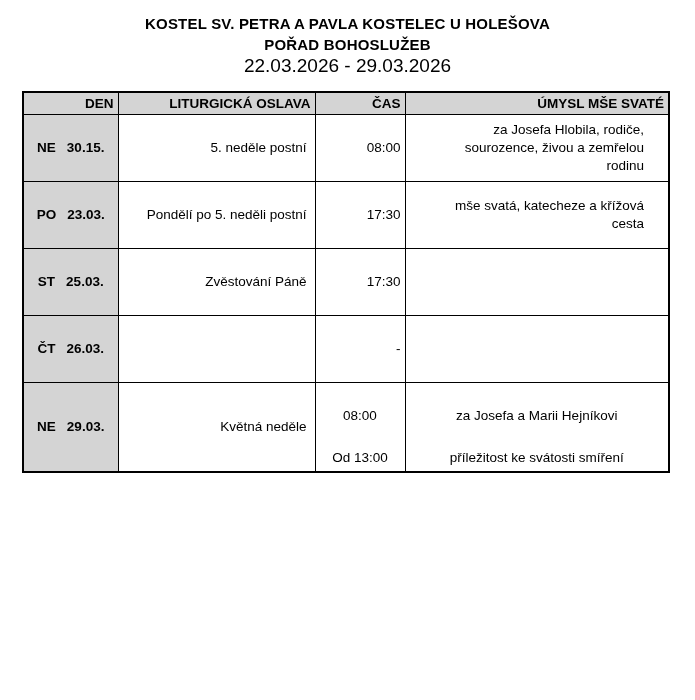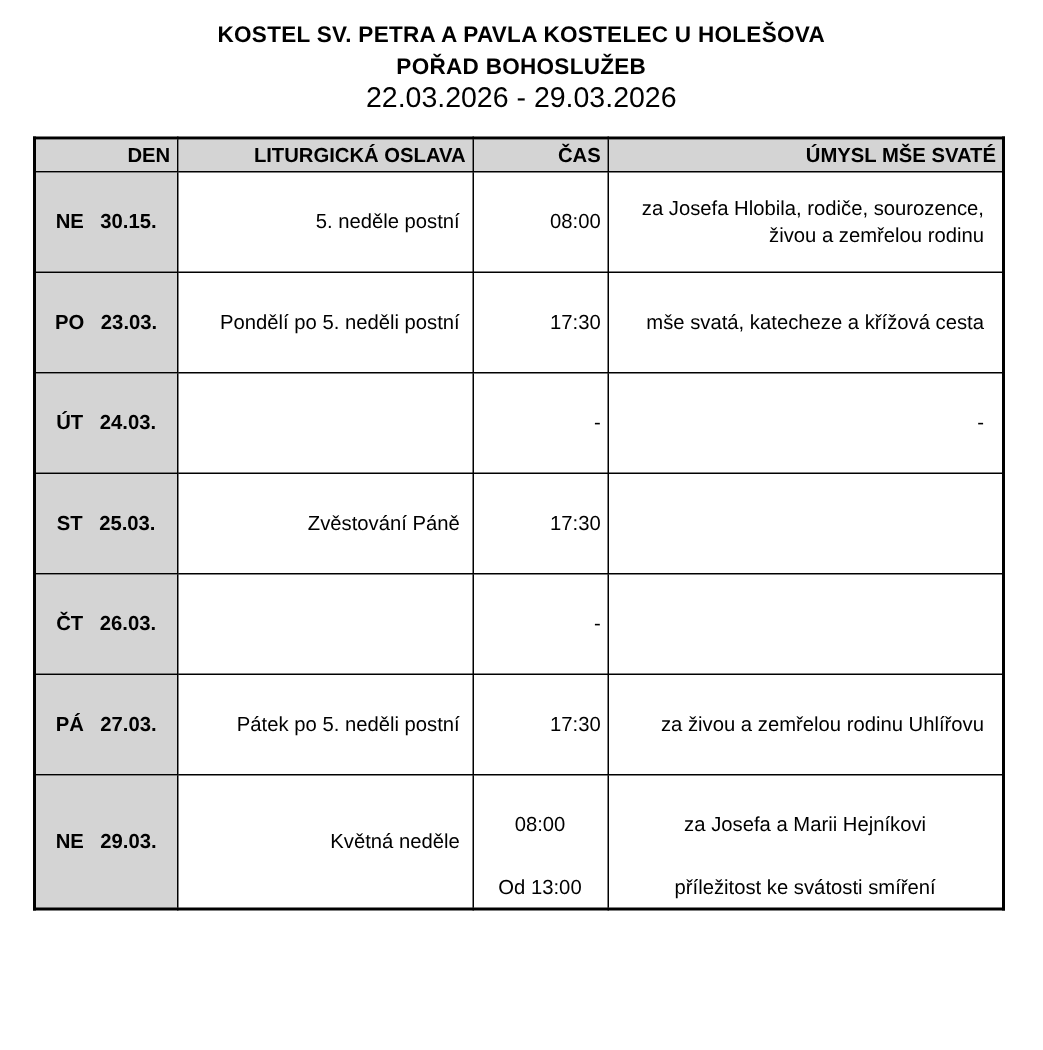--- a/index.html
+++ b/index.html
@@ -59,21 +59,21 @@
     padding: 4px 20px;
   }
   .day-wrap {
     display: flex;
     justify-content: center;
     align-items: center;
     gap: 11px;
   }
   td.celebration-cell { padding: 4px 8px; }
   td.time-cell { padding: 4px 4px; }
-  td.intention-cell { padding: 4px 12px; line-height: 18px; }
+  td.intention-cell { padding: 4px 24px; line-height: 18px; }
   td.stacked { padding: 0; }
   .stack {
     display: flex;
     flex-direction: column;
     height: 88px;
     width: 100%;
   }
   .stack .sub-top {
     flex: 1 1 auto;
     display: flex;
@@ -136,31 +136,20 @@
           <span class="day-wrap">
             <span>PO</span>
             <span>23.03.</span>
           </span>
         </td>
         <td class="celebration-cell">Pondělí po 5. neděli postní</td>
         <td class="time-cell">17:30</td>
         <td class="intention-cell">mše svatá, katecheze a křížová cesta</td>
       </tr>
 
-      <tr>
-        <td class="day-cell">
-          <span class="day-wrap">
-            <span>ÚT</span>
-            <span>24.03.</span>
-          </span>
-        </td>
-        <td class="celebration-cell"></td>
-        <td class="time-cell">-</td>
-        <td class="intention-cell">-</td>
-      </tr>
 
       <tr>
         <td class="day-cell">
           <span class="day-wrap">
             <span>ST</span>
             <span>25.03.</span>
           </span>
         </td>
         <td class="celebration-cell">Zvěstování Páně</td>
         <td class="time-cell">17:30</td>
@@ -172,31 +161,20 @@
           <span class="day-wrap">
             <span>ČT</span>
             <span>26.03.</span>
           </span>
         </td>
         <td class="celebration-cell"></td>
         <td class="time-cell">-</td>
         <td class="intention-cell"></td>
       </tr>
 
-      <tr>
-        <td class="day-cell">
-          <span class="day-wrap">
-            <span>PÁ</span>
-            <span>27.03.</span>
-          </span>
-        </td>
-        <td class="celebration-cell">Pátek po 5. neděli postní</td>
-        <td class="time-cell">17:30</td>
-        <td class="intention-cell">za živou a zemřelou rodinu Uhlířovu</td>
-      </tr>
 
 
       <tr class="last-row">
         <td class="day-cell">
           <span class="day-wrap">
             <span>NE</span>
             <span>29.03.</span>
           </span>
         </td>
         <td class="celebration-cell">Květná neděle</td>

